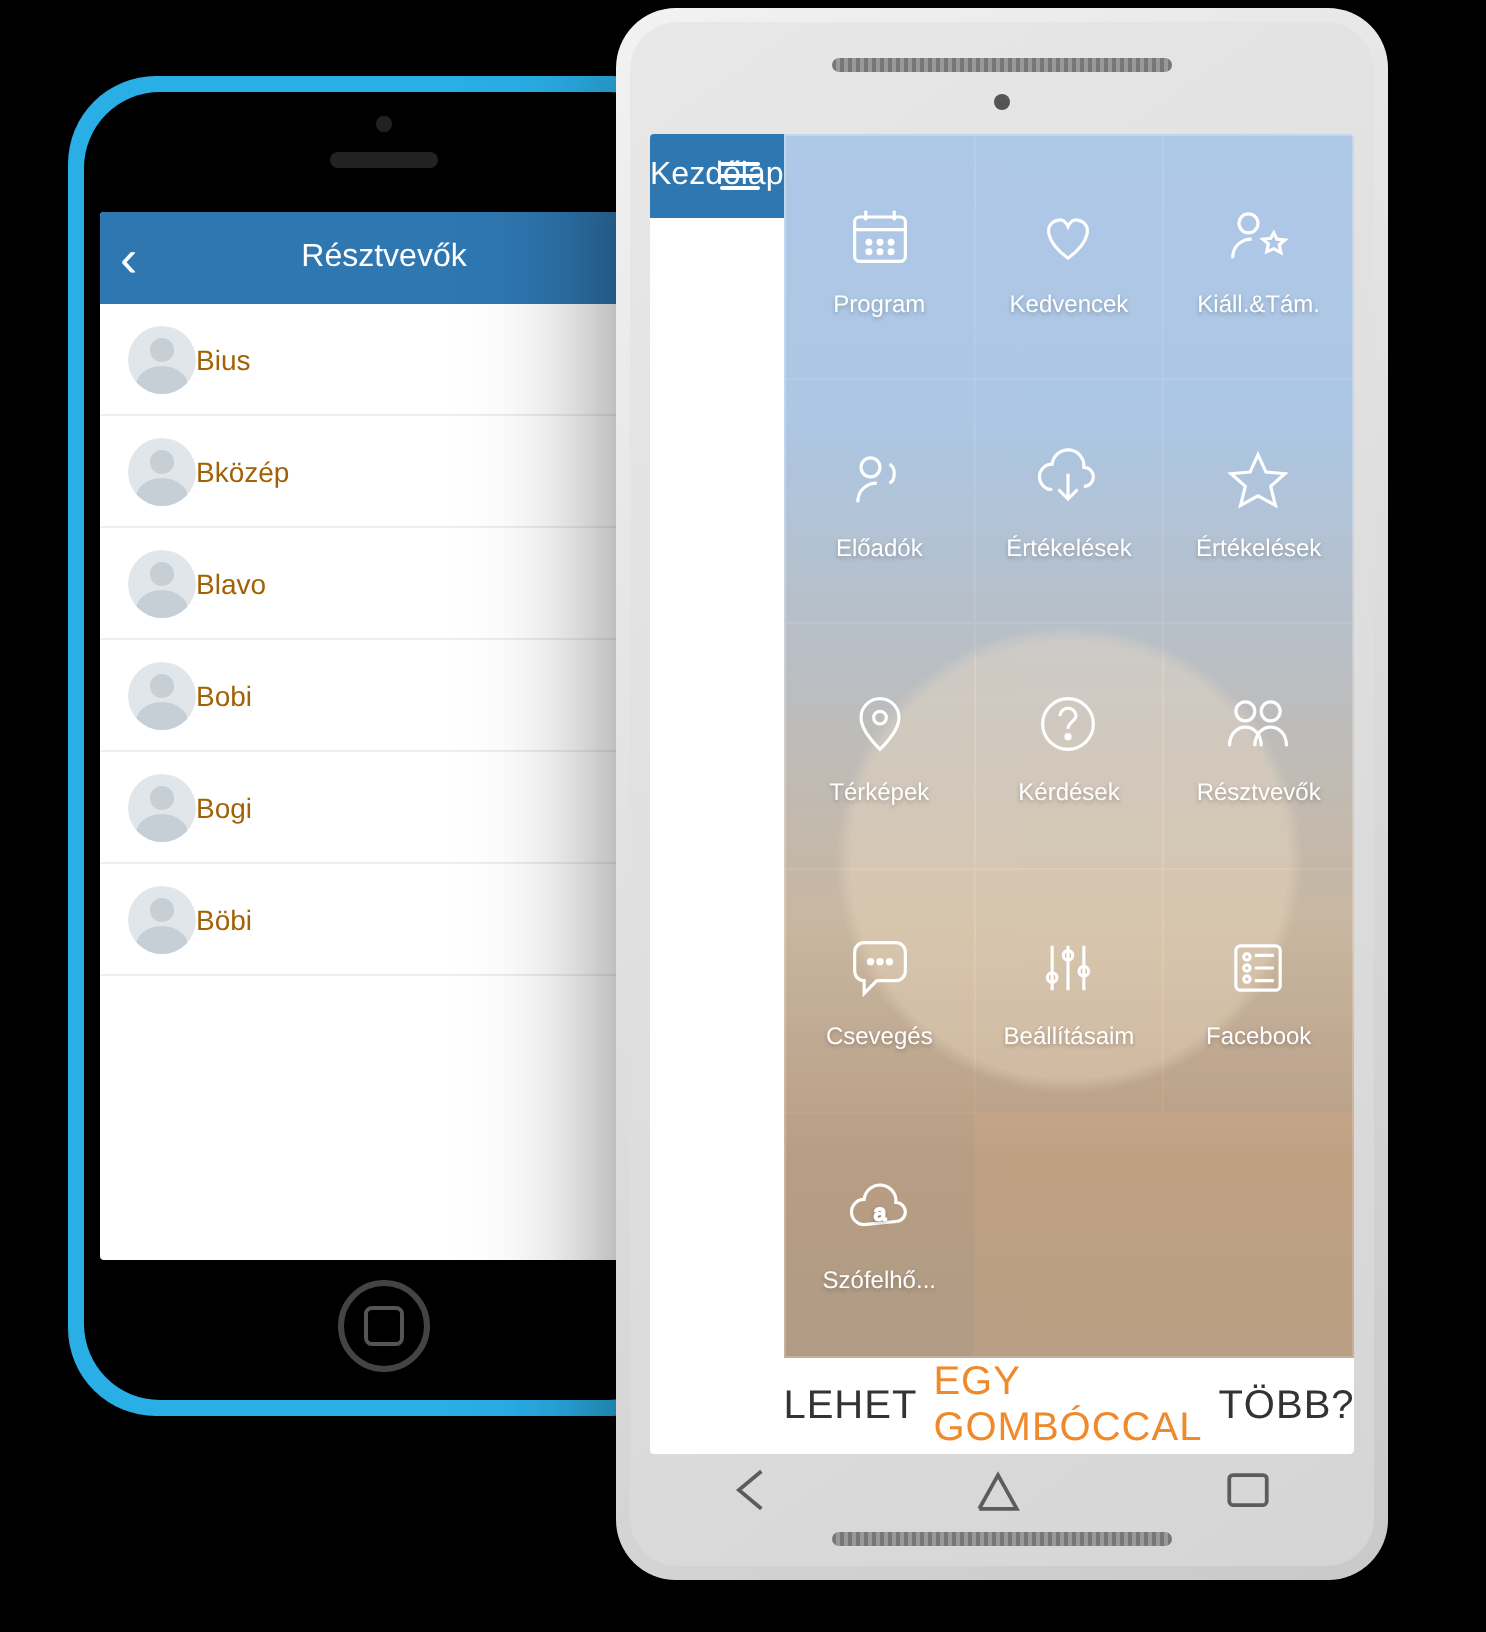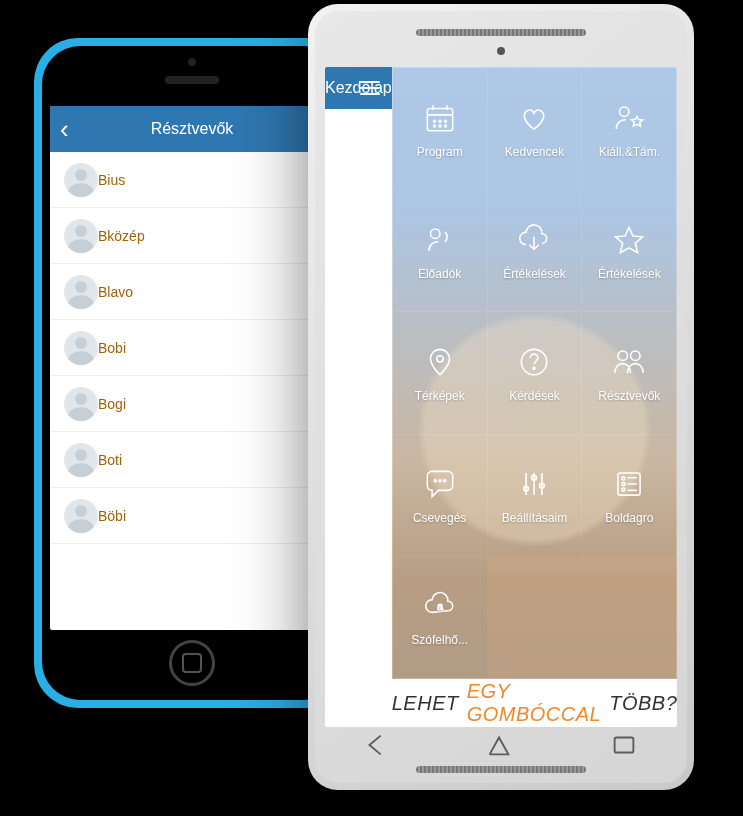--- a/index.html
+++ b/index.html
@@ -114,21 +114,20 @@
     display:flex;flex-direction:column;align-items:center;justify-content:center;color:#fff;
     text-shadow:0 1px 2px rgba(0,0,0,.25);
     position:relative;
   }
   .tile svg{width:38px;height:38px;stroke:#fff;stroke-width:2;fill:none;}
   .tile-label{font-size:12px;margin-top:8px;}
   .banner{
     height:48px;background:#fff;display:flex;align-items:center;justify-content:center;
     font-family: Impact, 'Arial Black', sans-serif; font-size:20px; letter-spacing:.5px;
     text-transform:uppercase;
-    font-style:italic;
   }
   .banner .w1{color:#333;} .banner .w2{color:#f0892a;margin:0 8px;} .banner .w3{color:#333;}
 </style>
 </head>
 <body>
 
 <svg width="0" height="0" style="position:absolute">
   <defs>
     <g id="calendar-icon">
         <rect x="8" y="12" width="32" height="28" rx="3"></rect>
@@ -255,24 +254,20 @@
           <div class="contact-row">
             <div class="avatar"></div>
             <div class="contact-name">Bobi</div>
           </div>
           <div class="contact-row">
             <div class="avatar"></div>
             <div class="contact-name">Bogi</div>
           </div>
           <div class="contact-row">
             <div class="avatar"></div>
-            <div class="contact-name">Boti</div>
-          </div>
-          <div class="contact-row">
-            <div class="avatar"></div>
             <div class="contact-name">Böbi</div>
           </div>
         </div>
     </div>
   </div>
 </div>
 
 <div class="android">
   <div class="android-bezel">
     <div class="android-speaker-top"></div>
@@ -351,21 +346,21 @@
             <div class="tile">
               <svg viewBox="0 0 48 48">
                 <use href="#sliders-icon"></use>
               </svg>
               <div class="tile-label">Beállításaim</div>
             </div>
             <div class="tile">
               <svg viewBox="0 0 48 48">
                 <use href="#feed-icon"></use>
               </svg>
-              <div class="tile-label">Boldagro</div>
+              <div class="tile-label">Facebook</div>
             </div>
             <div class="tile">
               <svg viewBox="0 0 48 48">
                 <use href="#cloud-a-icon"></use>
               </svg>
               <div class="tile-label">Szófelhő...</div>
             </div>
           </div>
         <div class="banner">
           <span class="w1">Lehet</span>

